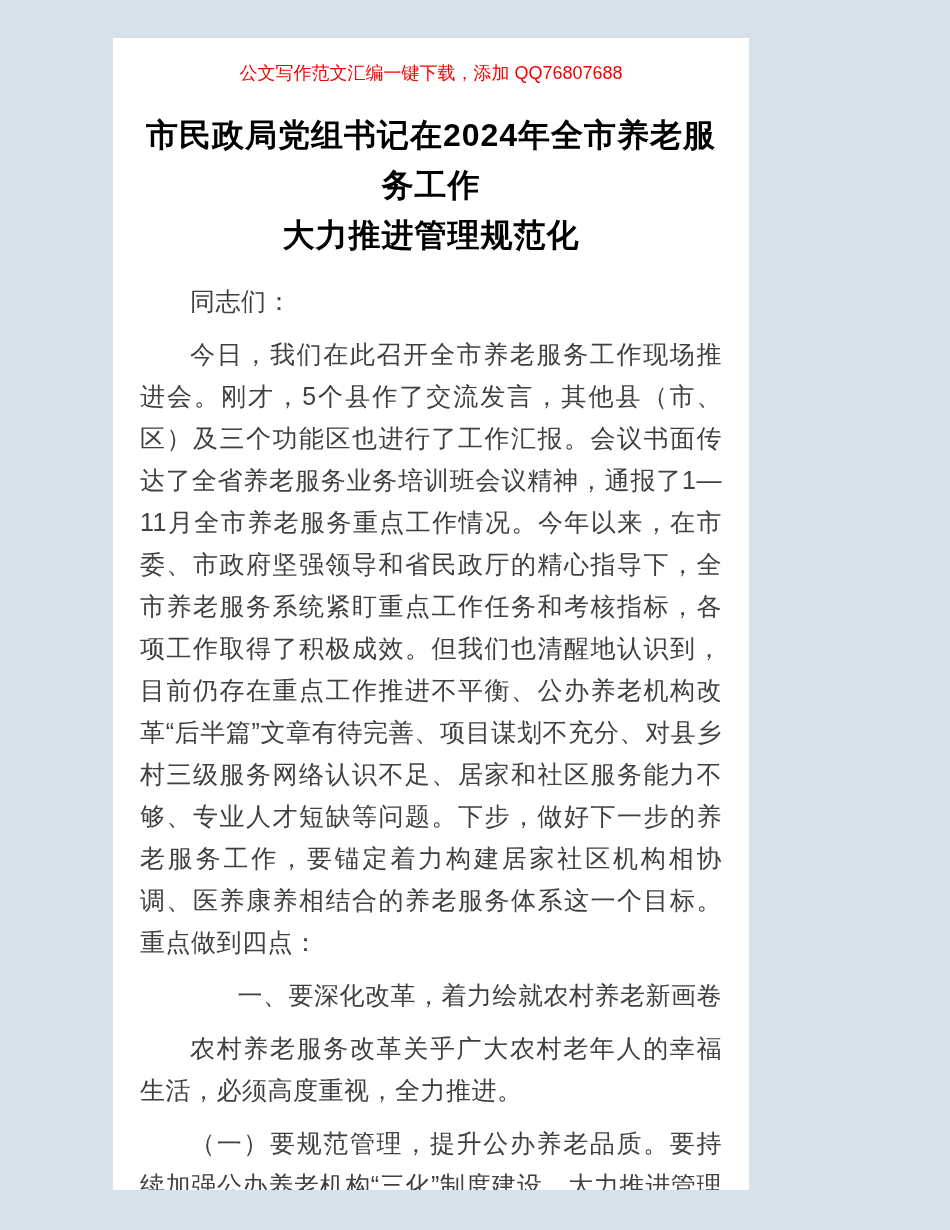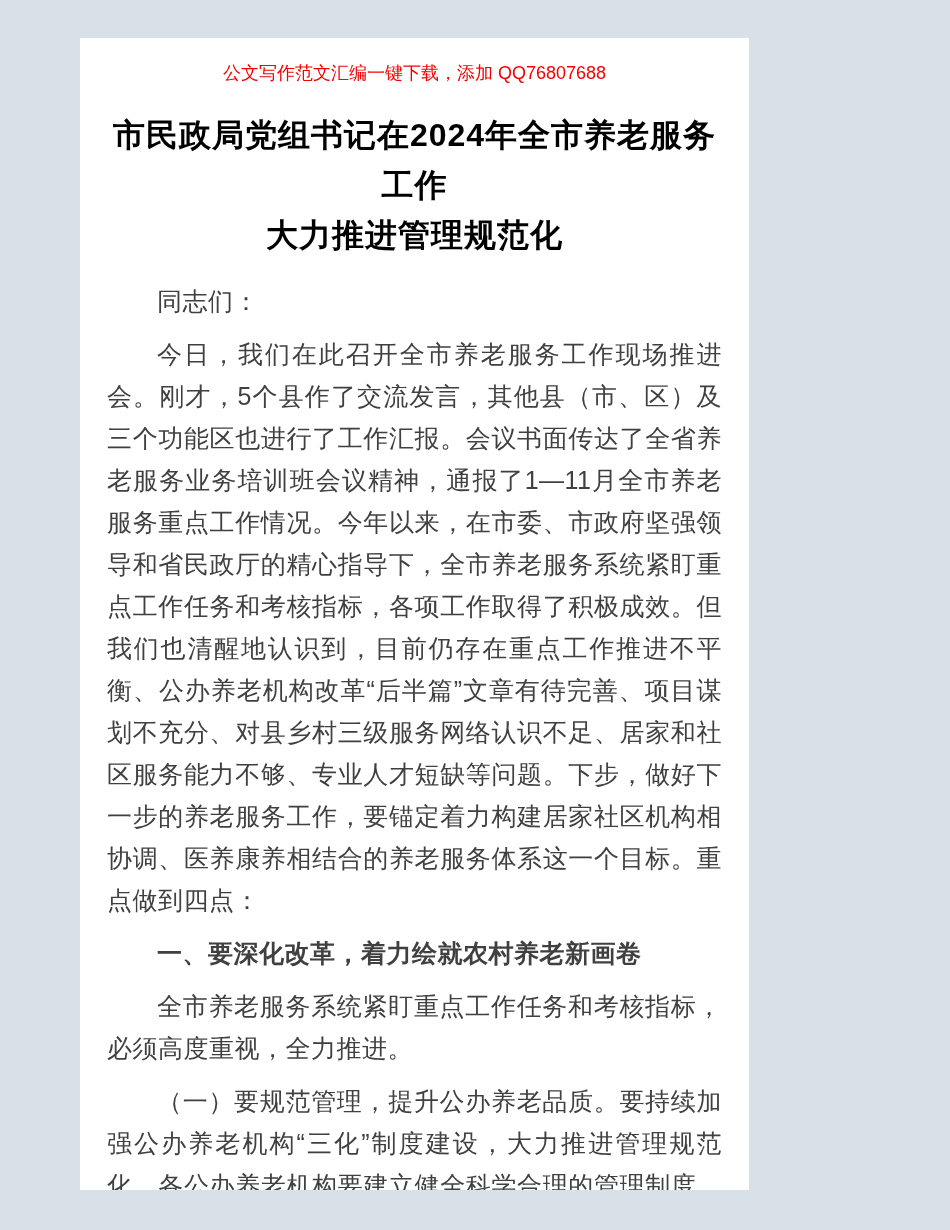--- a/index.html
+++ b/index.html
@@ -9,21 +9,21 @@
   body {
     width: 950px;
     height: 1230px;
     background: #d8e1e8;
     font-family: "Liberation Sans", "DejaVu Sans", sans-serif;
   }
   .canvas {
     width: 862px;
     height: 1230px;
     box-sizing: border-box;
-    padding: 38px 113px 40px 80px;
+    padding: 38px 113px 40px 113px;
   }
   .page {
     width: 100%;
     height: 100%;
     background: #ffffff;
     box-sizing: border-box;
     padding: 16px 27px 30px 27px;
     overflow: hidden;
   }
   .notice {
@@ -51,22 +51,22 @@
     line-height: 42px;
     color: #404040;
     text-align: justify;
     text-justify: inter-ideograph;
     text-indent: 2em;
     margin: 0 0 11px 0;
     font-weight: 400;
     letter-spacing: 0.5px;
   }
   .para.bold {
-    font-weight: 700;
-    text-align: left;
+    font-weight: 400;
+    text-align: right;
   }
 </style>
 </head>
 <body>
 
 <div class="canvas">
   <div class="page">
 
     <div class="notice">公文写作范文汇编一键下载，添加 QQ76807688</div>
 
@@ -74,18 +74,18 @@
       <span class="title-line">市民政局党组书记在2024年全市养老服务工作</span>
       <span class="title-line">大力推进管理规范化</span>
     </h1>
 
     <p class="para">同志们：</p>
 
     <p class="para">今日，我们在此召开全市养老服务工作现场推进会。刚才，5个县作了交流发言，其他县（市、区）及三个功能区也进行了工作汇报。会议书面传达了全省养老服务业务培训班会议精神，通报了1—11月全市养老服务重点工作情况。今年以来，在市委、市政府坚强领导和省民政厅的精心指导下，全市养老服务系统紧盯重点工作任务和考核指标，各项工作取得了积极成效。但我们也清醒地认识到，目前仍存在重点工作推进不平衡、公办养老机构改革“后半篇”文章有待完善、项目谋划不充分、对县乡村三级服务网络认识不足、居家和社区服务能力不够、专业人才短缺等问题。下步，做好下一步的养老服务工作，要锚定着力构建居家社区机构相协调、医养康养相结合的养老服务体系这一个目标。重点做到四点：</p>
 
     <p class="para bold">一、要深化改革，着力绘就农村养老新画卷</p>
 
-    <p class="para">全市养老服务系统紧盯重点工作任务和考核指标，必须高度重视，全力推进。</p>
+    <p class="para">农村养老服务改革关乎广大农村老年人的幸福生活，必须高度重视，全力推进。</p>
 
     <p class="para">（一）要规范管理，提升公办养老品质。要持续加强公办养老机构“三化”制度建设，大力推进管理规范化。各公办养老机构要建立健全科学合理的管理制度，明确岗位职责，确保</p>
 
   </div>
 </div>
 
 </body></html>

